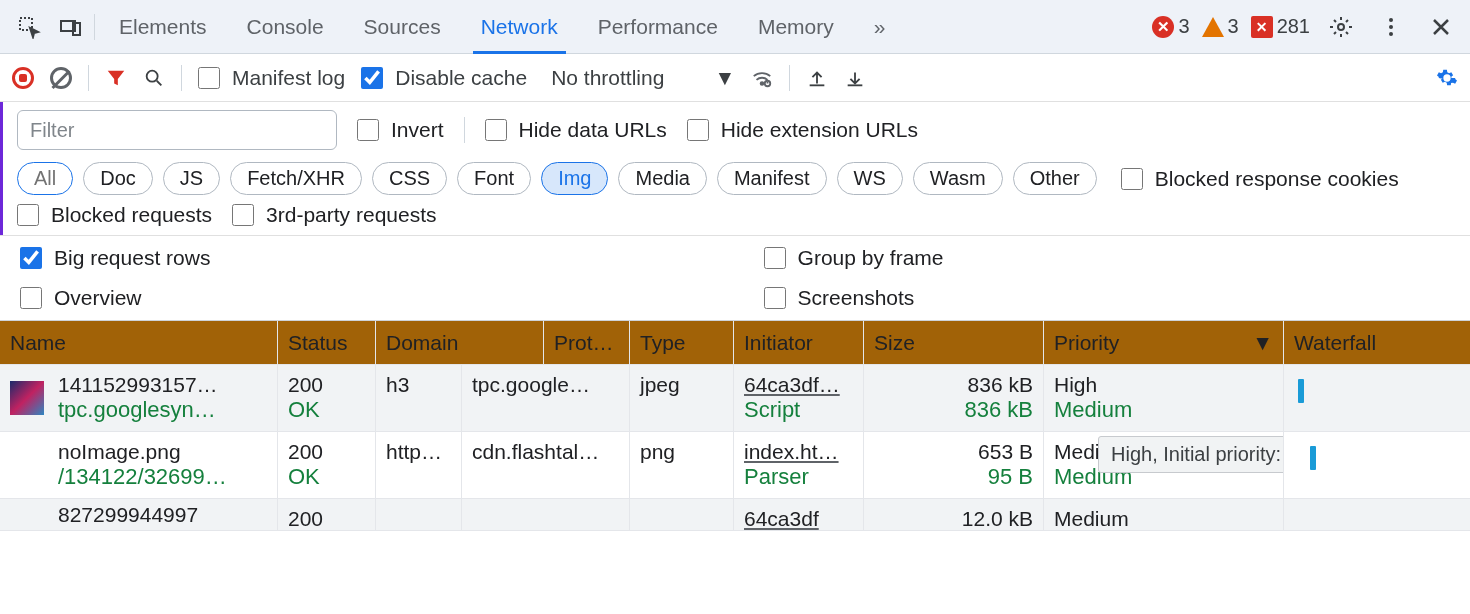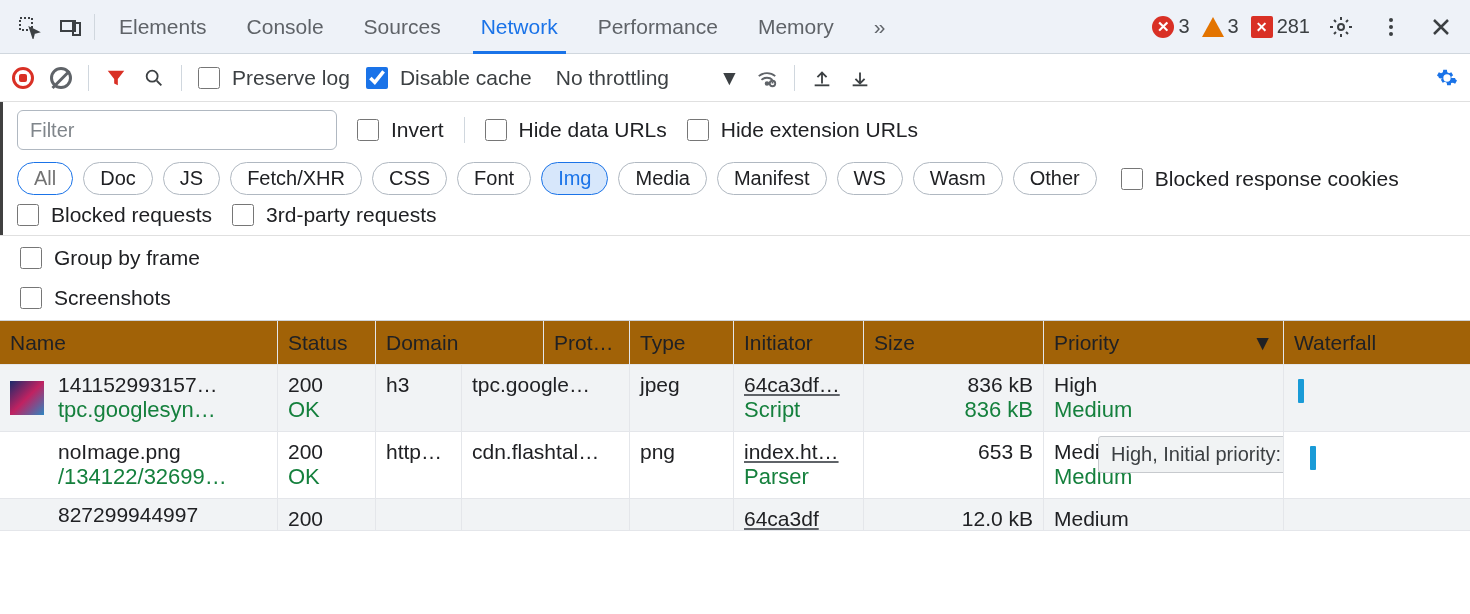--- a/index.html
+++ b/index.html
@@ -287,21 +287,21 @@
   <span class="ic">
     <svg viewBox="0 0 24 24" fill="none" stroke="#3c4043" stroke-width="2">
         <circle cx="10" cy="10" r="6"></circle>
         <path d="M15 15l5 5"></path>
       </svg>
   </span>
   <div class="sep"></div>
 
   <label class="cb">
     <input type="checkbox" style="">
-    <span>Preserve log</span>
+    <span>Manifest log</span>
   </label>
   <label class="cb">
     <input type="checkbox" checked="" style="">
     <span>Disable cache</span>
   </label>
 
   <span class="throttling">
     <span>No throttling</span>
     <span>▼</span>
   </span>
@@ -329,21 +329,21 @@
       </svg>
   </span>
 
   <span class="ic" style="margin-left:auto;color:#1a73e8">
     <svg viewBox="0 0 24 24" fill="#1a73e8">
         <path d="M12 8a4 4 0 1 0 0 8 4 4 0 0 0 0-8zm9 4a7 7 0 0 1-.1 1.2l2 1.6-2 3.4-2.4-1a7 7 0 0 1-2 .1l-.4 2.6h-4l-.4-2.6a7 7 0 0 1-2-1.1l-2.4 1-2-3.4 2-1.6A7 7 0 0 1 3 12a7 7 0 0 1 .1-1.2l-2-1.6 2-3.4 2.4 1a7 7 0 0 1 2-1.1L7.9 3h4l.4 2.6a7 7 0 0 1 2 1.1l2.4-1 2 3.4-2 1.6c.1.4.1.8.1 1.3z"></path>
       </svg>
   </span>
 </div>
 
-<div style="border-left:3px solid #404040;">
+<div style="border-left:3px solid #6d28d9;">
   <div class="filter-row">
     <input class="filter-input" placeholder="Filter" style="">
     <label class="cb">
       <input type="checkbox" style="">
         <span>Invert</span>
     </label>
     <div class="sep"></div>
     <label class="cb">
       <input type="checkbox" style="">
         <span>Hide data URLs</span>
@@ -381,20 +381,30 @@
     <label class="cb">
       <input type="checkbox" style="">
         <span>3rd-party requests</span>
     </label>
   </div>
 </div>
 
 <div class="options-block">
   <div class="options-col">
     <label class="cb">
+      <input type="checkbox" checked="" style="">
+        <span>Big request rows</span>
+    </label>
+    <label class="cb">
+      <input type="checkbox" style="">
+        <span>Overview</span>
+    </label>
+  </div>
+  <div class="options-col">
+    <label class="cb">
       <input type="checkbox" style="">
         <span>Group by frame</span>
     </label>
     <label class="cb">
       <input type="checkbox" style="">
         <span>Screenshots</span>
     </label>
   </div>
 </div>
 
@@ -462,20 +472,21 @@
     </div>
     <div class="cell c-protocol">http…</div>
     <div class="cell c-domain">cdn.flashtal…</div>
     <div class="cell c-type">png</div>
     <div class="cell c-initiator">
       <div class="link">index.ht…</div>
       <div class="subtext">Parser</div>
     </div>
     <div class="cell c-size">
       <div>653 B</div>
+      <div class="subtext">95 B</div>
     </div>
     <div class="cell c-priority" style="position:relative">
       <div>Mediu</div>
       <div class="subtext">Medium</div>
       <div class="tooltip">High, Initial priority: Medium</div>
     </div>
     <div class="cell c-waterfall">
       <span class="bar" style="left:26px"></span>
     </div>
   </div>

